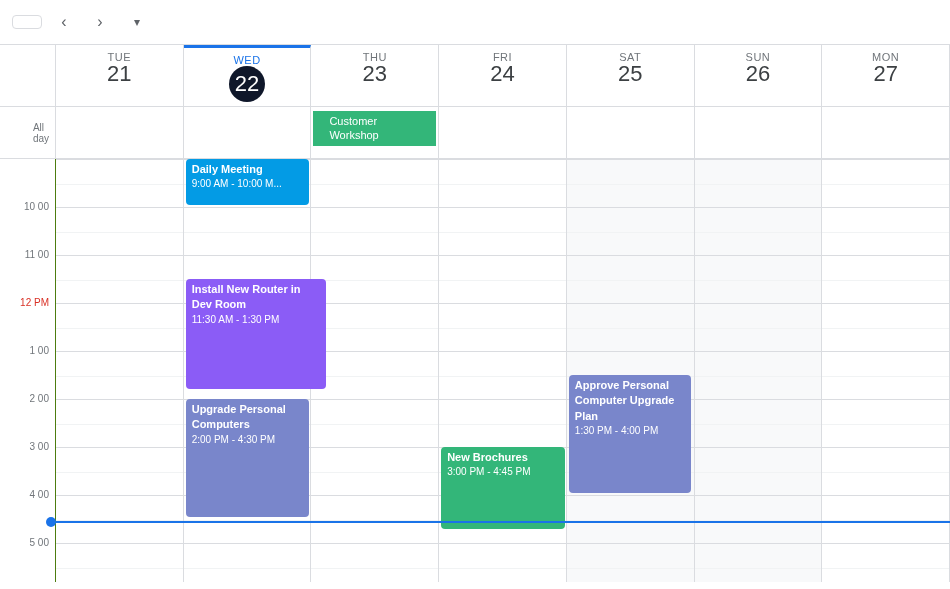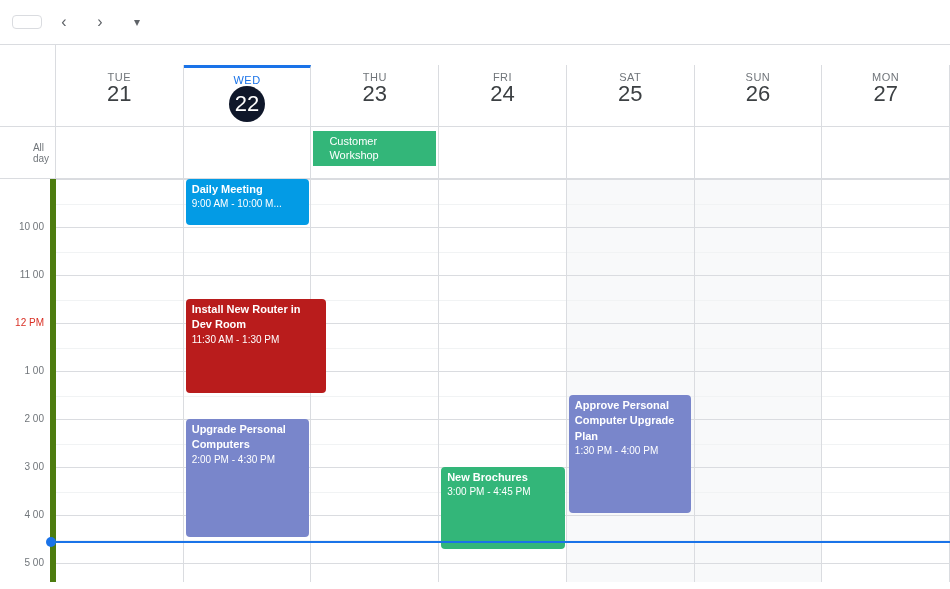--- a/index.html
+++ b/index.html
@@ -50,21 +50,20 @@
       grid-template-columns: 56px repeat(7, 1fr);
       border-bottom: 1px solid #dadce0;
     }
     .time-gutter-header {
       border-right: 1px solid #dadce0;
     }
     .day-header {
       text-align: center;
       padding: 6px 0 4px;
       border-right: 1px solid #dadce0;
-      margin-top: 20px;
     }
     .day-num {
       display: inline-block;
       font-size: 22px;
       font-weight: 400;
       line-height: 1;
       color: #3c4043;
     }
     .day-num.today {
       background: #0f172a;
@@ -122,21 +121,21 @@
       flex: 1;
       overflow-y: auto;
       position: relative;
     }
     .time-grid {
       display: grid;
       grid-template-columns: 56px repeat(7, 1fr);
       position: relative;
     }
     .time-label-cell {
-      border-right: 6px solid #4d7c0f;
+      border-right: 1px solid #4d7c0f;
       height: 48px;
       display: flex;
       align-items: flex-start;
       justify-content: flex-end;
       padding-right: 6px;
       padding-top: 0px;
       position: relative;
     }
     .time-label {
       font-size: 10px;
@@ -484,21 +483,21 @@
           </div>
           <div class="hour-cell">
             <div class="half-line"></div>
           </div>
         </div>
         <div style="position: absolute; inset: 0px; pointer-events: none;">
           <div class="event-block" style="position: absolute; left: 185.714px; right: 640.571px; top: 0px; height: 46px; background: rgb(3, 155, 229); pointer-events: all;">
     <div class="event-title">Daily Meeting</div>
     <div class="event-time">9:00 AM - 10:00 M...</div>
   </div>
-          <div class="event-block" style="position: absolute; left: 185.714px; right: 624px; top: 120px; height: 94px; background: #b91c1c; pointer-events: all;">
+          <div class="event-block" style="position: absolute; left: 185.714px; right: 624px; top: 120px; height: 110px; background: #8b5cf6; pointer-events: all;">
     <div class="event-title">Install New Router in Dev Room</div>
     <div class="event-time">11:30 AM - 1:30 PM</div>
   </div>
           <div class="event-block" style="position: absolute; left: 185.714px; right: 640.571px; top: 240px; height: 118px; background: rgb(121, 134, 203); pointer-events: all;">
     <div class="event-title">Upgrade Personal Computers</div>
     <div class="event-time">2:00 PM - 4:30 PM</div>
   </div>
           <div class="event-block" style="position: absolute; left: 568.857px; right: 259px; top: 216px; height: 118px; background: rgb(121, 134, 203); pointer-events: all;">
     <div class="event-title">Approve Personal Computer Upgrade Plan</div>
     <div class="event-time">1:30 PM - 4:00 PM</div>

